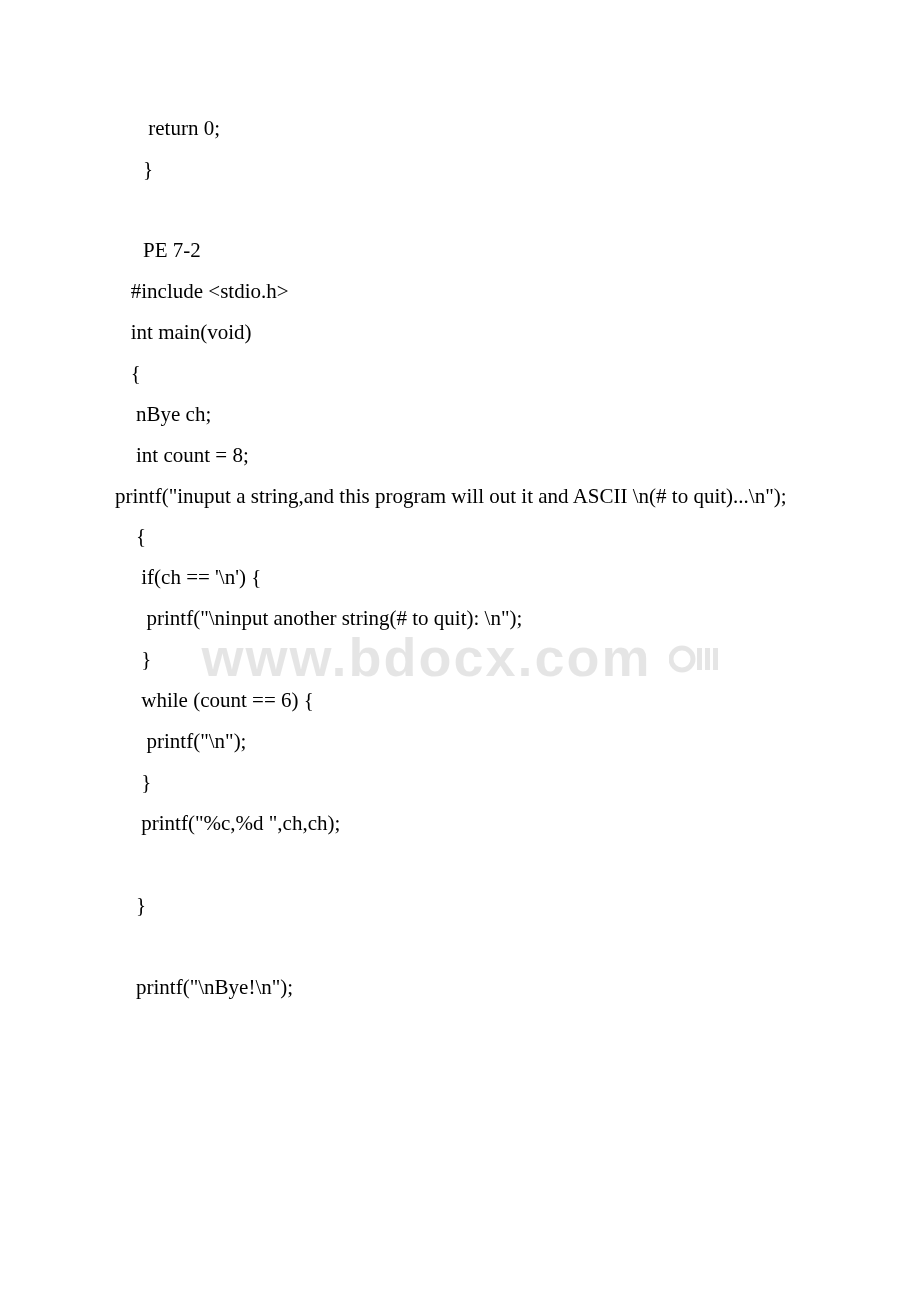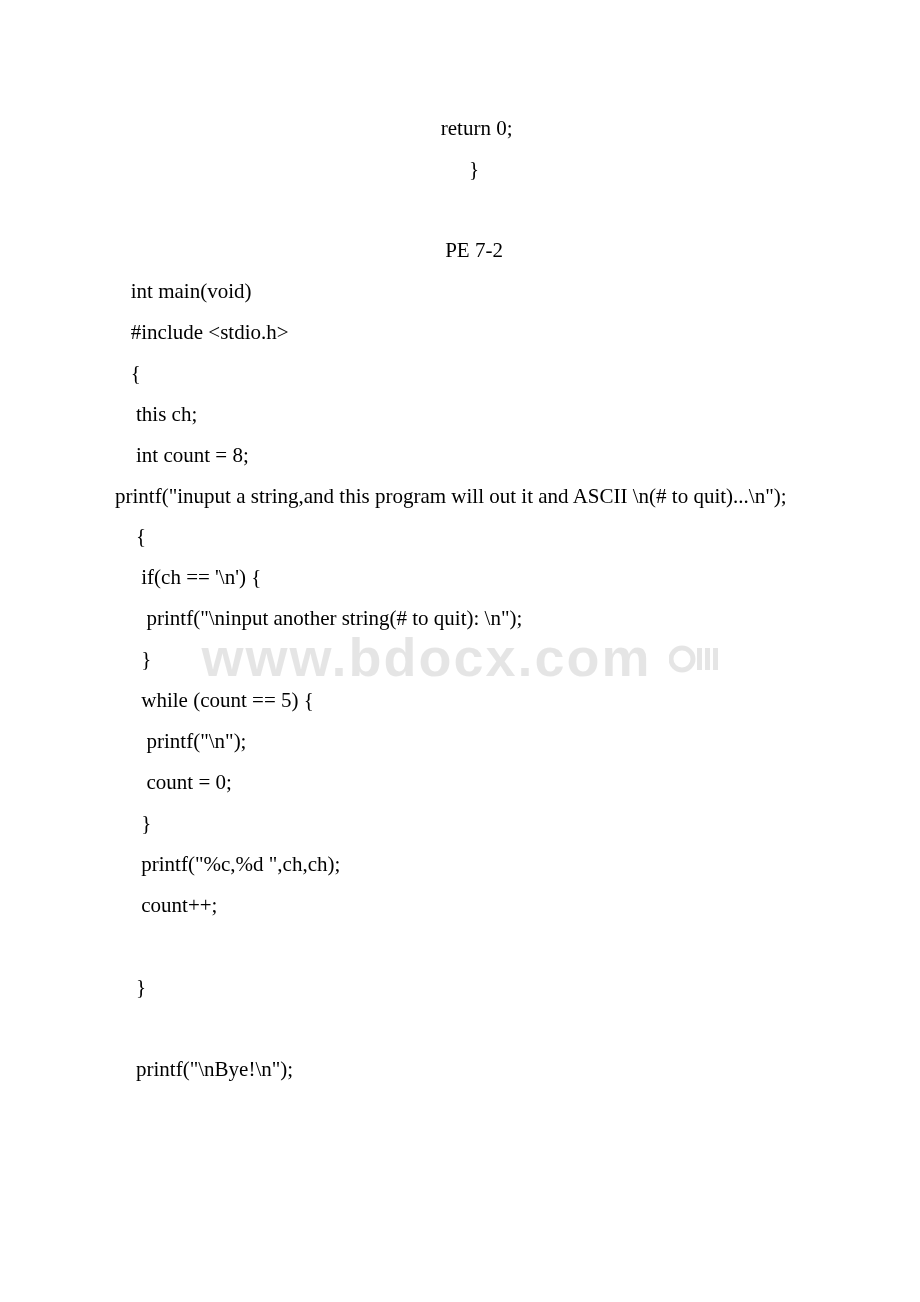--- a/index.html
+++ b/index.html
@@ -20,21 +20,21 @@
     padding-right: 115px;
     line-height: 1.95;
   }
   .line {
     white-space: pre;
   }
   .wrap-line {
     white-space: normal;
     text-indent: 0;
   }
-  .indent1 { padding-left: 28px; text-align: center; }
+  .indent1 { padding-left: 28px; }
   .bold { font-weight: normal; margin-top: 40px; }
   .watermark {
     position: absolute;
     top: 605px;
     left: 0;
     width: 920px;
     text-align: center;
     font-size: 54px;
     font-weight: bold;
     color: rgba(0,0,0,0.10);
@@ -59,33 +59,31 @@
       <rect x="36" y="10" width="5" height="22" fill="rgba(0,0,0,0.10)"></rect>
       <rect x="44" y="10" width="5" height="22" fill="rgba(0,0,0,0.10)"></rect>
     </svg>
   </span>
 </div>
 
 <div id="content">
     <div class="line indent1"> return 0;</div>
     <div class="line indent1">}</div>
     <div class="line indent1 bold">PE 7-2</div>
+    <div class="line ">   #include &lt;stdio.h&gt;</div>
     <div class="line ">   int main(void)</div>
-    <div class="line ">   #include &lt;stdio.h&gt;</div>
     <div class="line ">   {</div>
-    <div class="line ">    this ch;</div>
+    <div class="line ">    nBye ch;</div>
     <div class="line ">    int count = 8;</div>
     <div class="line wrap-line">    printf("inuput a string,and this program will out it and ASCII \n(# to quit)...\n");</div>
     <div class="line ">    {</div>
     <div class="line ">     if(ch == '\n') {</div>
     <div class="line ">      printf("\ninput another string(# to quit): \n");</div>
     <div class="line ">     }</div>
-    <div class="line ">     while (count == 5) {</div>
+    <div class="line ">     while (count == 6) {</div>
     <div class="line ">      printf("\n");</div>
-    <div class="line ">      count = 0;</div>
     <div class="line ">     }</div>
     <div class="line ">     printf("%c,%d ",ch,ch);</div>
-    <div class="line ">     count++;</div>
     <div class="line ">   </div>
     <div class="line ">    }</div>
     <div class="line ">   </div>
     <div class="line ">    printf("\nBye!\n");</div>
   </div>
 
 </body></html>

